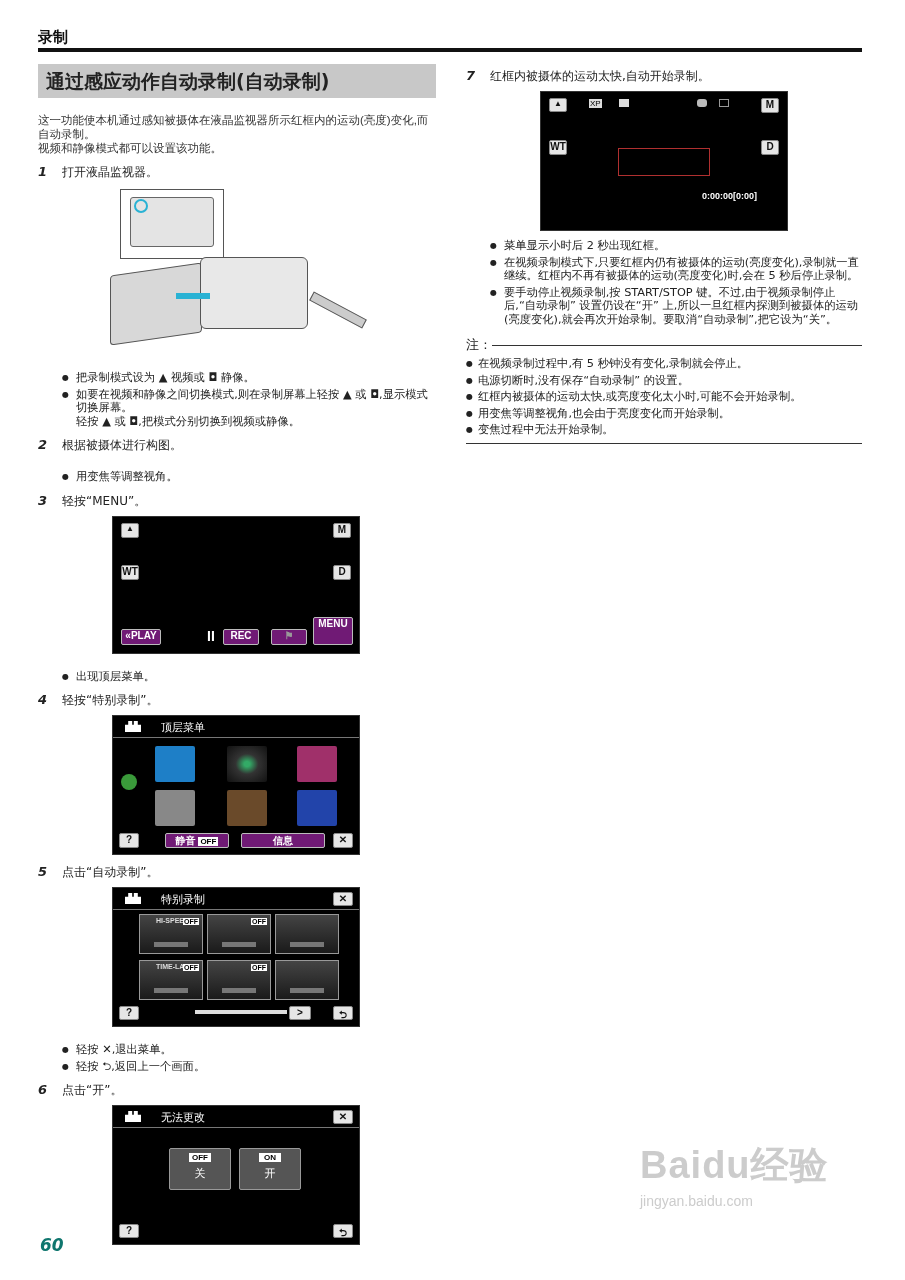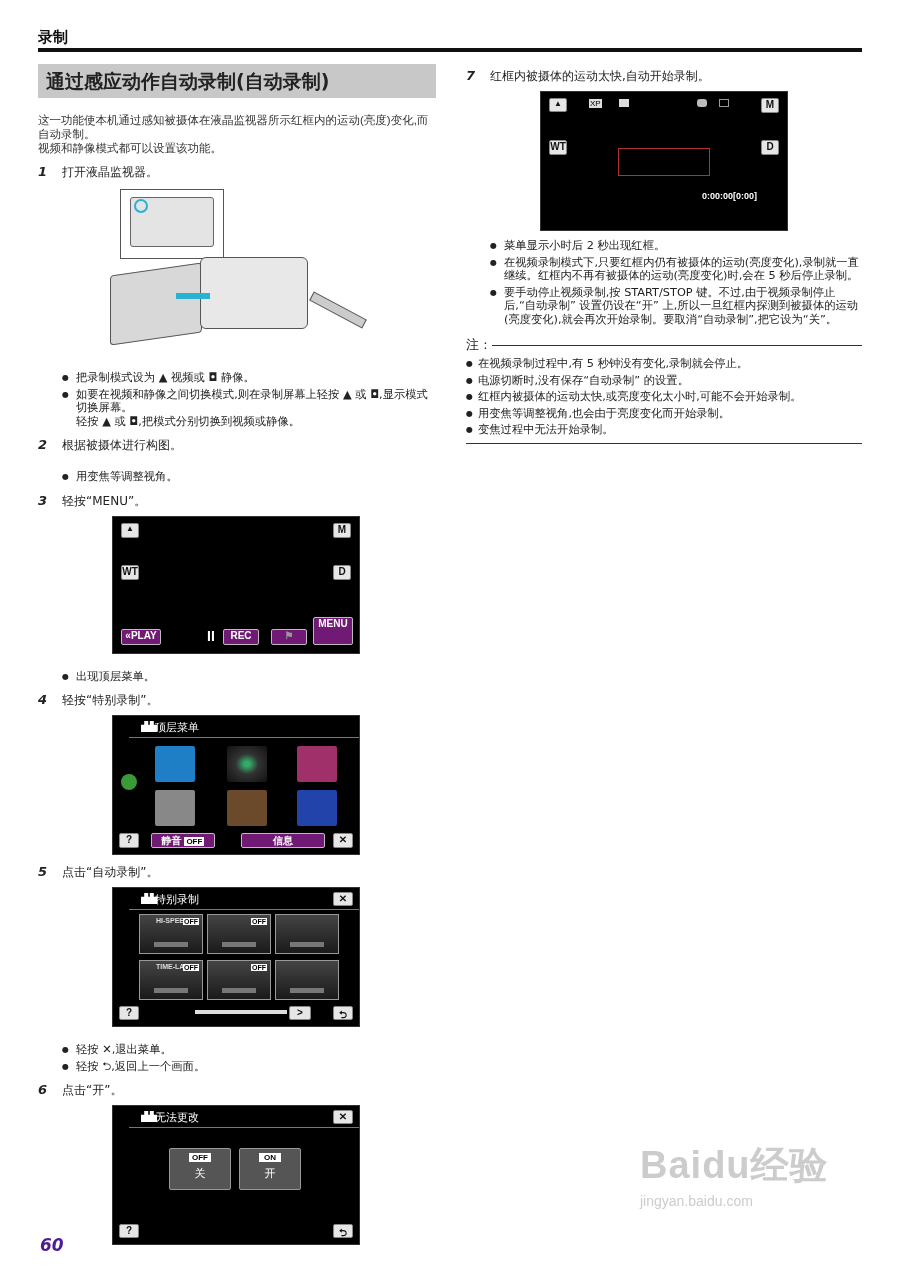--- a/index.html
+++ b/index.html
@@ -13,33 +13,33 @@
   .intro { font-size: 11.5px; line-height: 14px; margin-top: 15px; color:#333; font-family: Liberation Sans, sans-serif; }
   .step { display: flex; font-size: 12px; margin-top: 9px; color:#222; }
   .step-num { width: 24px; font-weight: bold; font-style: italic; font-size: 13px; }
   .bullets { margin-left: 24px; margin-top: 16px; }
   .bullet { font-size: 11.3px; line-height: 13.5px; position: relative; padding-left: 14px; margin-bottom: 3px; color:#222; }
   .bullet::before { content: "●"; position: absolute; left: 0; top: 0; font-size: 8px; }
   .sub { display:block; }
   .screen { background: #000; border: 1px solid #333; position: relative; color:#fff; font-family: "Liberation Sans", sans-serif; }
   .btn { position: absolute; border: 1px solid #bbb; background: #701a75; color: #fff; font-size: 10px; font-weight: bold; text-align: center; border-radius: 2px; }
   .btn.light { background:#e6e6e6; color:#111; border-color:#888; }
-  .menu-head { position:absolute; left:0; top:0; right:0; height:22px; border-bottom:1px solid #777; font-size:11px; line-height:22px; padding-left:26px;margin-left:16px; }
+  .menu-head { position:absolute; left:0; top:0; right:0; height:22px; border-bottom:1px solid #777; font-size:11px; line-height:22px; padding-left:48px; }
   .cam-glyph { position:absolute; left:12px; top:5px; width:16px; height:11px; background:#fff; clip-path: polygon(0 35%,20% 35%,20% 0,45% 0,45% 35%,55% 35%,55% 0,80% 0,80% 35%,100% 35%,100% 100%,0 100%); }
   .tile { position:absolute; width:40px; height:36px; border-radius:2px; }
   .sp-tile { position:absolute; width:64px; height:40px; border:1px solid #999; background:linear-gradient(#444,#1a1a1a); font-size:7px; }
   .sp-tile .lbl { position:absolute; left:14px; bottom:6px; width:34px; height:5px; background:#777; }
   .sp-tile .off { position:absolute; right:3px; top:3px; background:#fff; color:#000; font-size:7px; font-weight:bold; padding:0 1px; }
   .sp-tile .nm { position:absolute; left:16px; top:2px; color:#ddd; font-size:7px; font-weight:bold; }
   .sec-head { display:flex; align-items:center; font-size:13px; margin-top:14px; color:#222; }
   .sec-head .rule { flex:1; height:1px; background:#333; margin-left:4px; }
   .nb { font-size:11.3px; line-height:13.5px; position:relative; padding-left:12px; margin-top:3px; color:#222; }
   .nb::before { content:"●"; position:absolute; left:0; top:0; font-size:8px; }
   .end-rule { height:1px; background:#333; margin-top:6px; }
-  .page-num { position:absolute; left:40px; top:1235px; font-size:17px; font-weight:bold; font-style:italic; color:#4c1d95; }
+  .page-num { position:absolute; left:40px; top:1235px; font-size:17px; font-weight:bold; font-style:italic; color:#0f766e; }
   .watermark { position:absolute; left:640px; top:1140px; color:#ccc; font-family:"Liberation Sans",sans-serif; }
   .watermark .w1 { font-size:38px; font-weight:bold; letter-spacing:1px; }
   .watermark .w2 { font-size:14px; margin-top:2px; }
 </style>
 </head>
 <body>
 
 <div class="page-header">录制</div>
 <div class="header-rule"></div>
 
@@ -103,21 +103,21 @@
   <div class="screen" style="margin-left:74px;margin-top:6px;width:248px;height:140px;">
     <div class="menu-head"><span class="cam-glyph"></span><span>顶层菜单</span></div>
     <div class="tile" style="left:42px;top:30px;background:#1e7fc7;"></div>
     <div class="tile" style="left:114px;top:30px;background:radial-gradient(#3a6 10%,#333 40%,#111);"></div>
     <div class="tile" style="left:184px;top:30px;background:#a0306a;"></div>
     <div class="tile" style="left:42px;top:74px;background:#888;"></div>
     <div class="tile" style="left:114px;top:74px;background:#6a4a2a;"></div>
     <div class="tile" style="left:184px;top:74px;background:#2244aa;"></div>
     <div style="position:absolute;left:8px;top:58px;width:16px;height:16px;border-radius:50%;background:#3a9a3a;"></div>
     <div class="btn light" style="left:6px;bottom:6px;width:20px;height:15px;">?</div>
-    <div class="btn" style="left:38px;bottom:6px;width:64px;height:15px;"><span>静音</span> <span style="background:#fff;color:#000;padding:0 2px;font-size:8px;">OFF</span></div>
+    <div class="btn" style="left:52px;bottom:6px;width:64px;height:15px;"><span>静音</span> <span style="background:#fff;color:#000;padding:0 2px;font-size:8px;">OFF</span></div>
     <div class="btn" style="left:128px;bottom:6px;width:84px;height:15px;">信息</div>
     <div class="btn light" style="right:6px;bottom:6px;width:20px;height:15px;">✕</div>
   </div>
 
   <div class="step">
       <span class="step-num">5</span>
       <span>点击“自动录制”。</span>
     </div>
   <div class="screen" style="margin-left:74px;margin-top:6px;width:248px;height:140px;">
     <div class="menu-head"><span class="cam-glyph"></span><span>特别录制</span></div>

